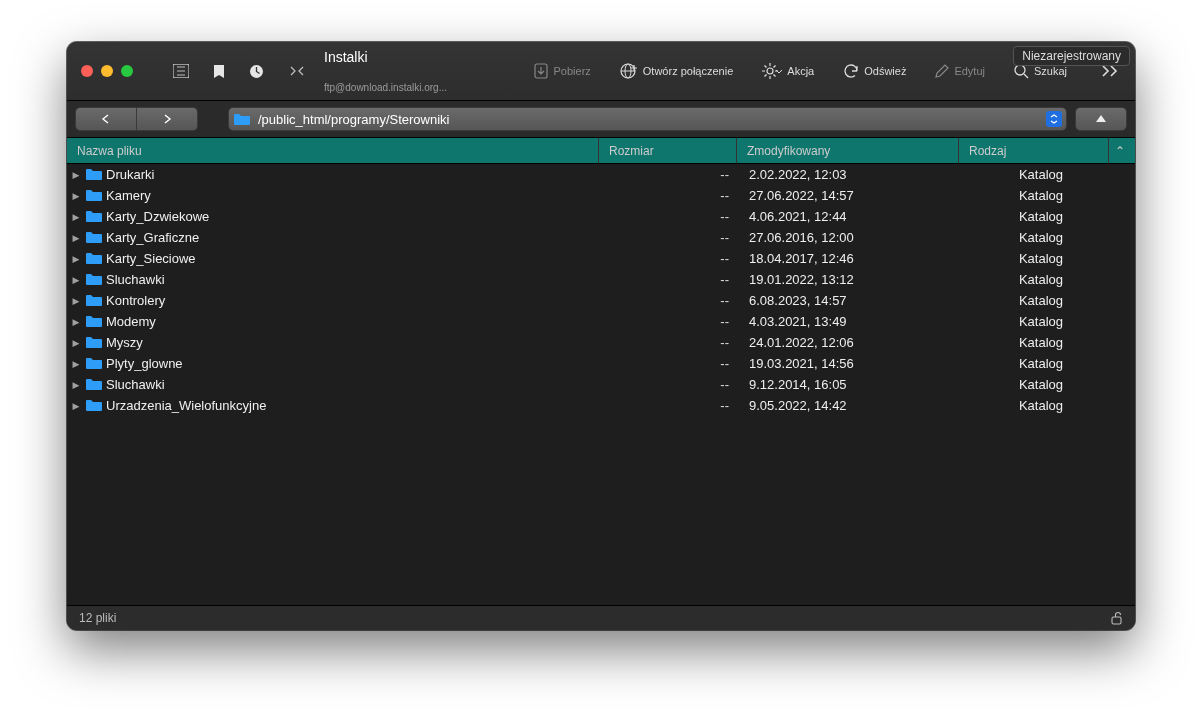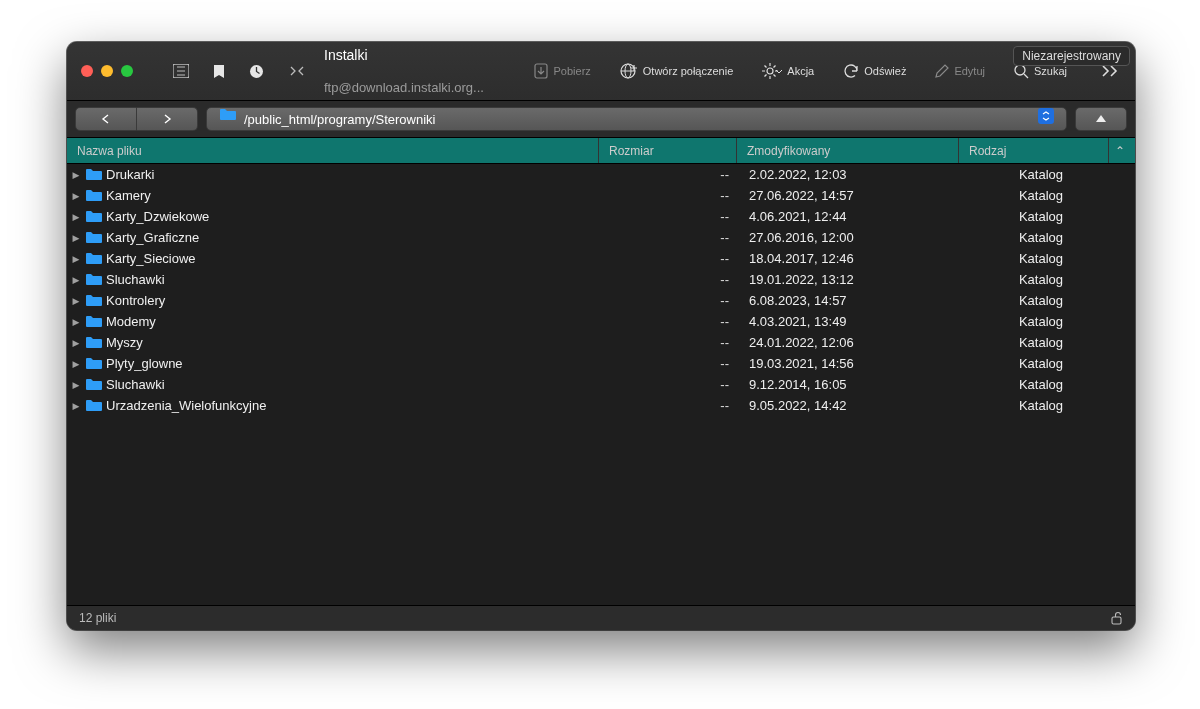--- a/index.html
+++ b/index.html
@@ -8,31 +8,31 @@
   .titlebar{height:58px;background:linear-gradient(#343434,#2d2d2d);border-bottom:1px solid #000;display:flex;align-items:center;}
   .traffic{display:flex;gap:8px;padding-left:14px;width:86px;}
   .tl{width:12px;height:12px;border-radius:50%;}
   .tl.r{background:#ff5f57;}
   .tl.y{background:#febc2e;}
   .tl.g{background:#28c840;}
   .tbicons{display:flex;gap:24px;align-items:center;color:#bcbcbc;padding-left:6px;}
   .tbicons span{display:inline-flex;}
   .title-block{margin-left:18px;min-width:180px;}
   .title-main{font-weight:400;font-size:14px;color:#fff;}
-  .title-sub{font-size:13px;color:#9b9b9b;margin-top:17px;}
+  .title-sub{font-size:10px;color:#9b9b9b;margin-top:17px;}
   .toolbar{display:flex;gap:28px;margin-left:auto;padding-right:16px;align-items:center;}
   .tbtn{display:flex;flex-direction:row;align-items:center;gap:4px;color:#888;font-size:11px;}
   .tbtn.enabled{color:#ddd;}
   .tbtn .ico{height:20px;display:flex;align-items:center;}
   .navrow{height:36px;background:#2a2a2a;border-bottom:1px solid #000;display:flex;align-items:center;padding:0 8px;gap:8px;}
   .segbtn{display:flex;}
   .sb{width:60px;height:22px;background:linear-gradient(#6a6a6a,#565656);display:flex;align-items:center;justify-content:center;color:#eee;border:1px solid #3a3a3a;}
   .sb:first-child{border-radius:5px 0 0 5px;}
   .sb:last-child{border-radius:0 5px 5px 0;border-left:none;}
-  .pathbox{flex:1;height:22px;background:linear-gradient(#6a6a6a,#565656);border:1px solid #3a3a3a;border-radius:5px;display:flex;padding:0 12px;gap:6px;}
+  .pathbox{flex:1;height:22px;background:linear-gradient(#6a6a6a,#565656);border:1px solid #3a3a3a;border-radius:5px;display:flex;align-items:center;padding:0 4px;gap:6px;margin-left:22px;}
   .pathbox .fico{display:inline-flex;}
   .pathbox input{flex:1;background:transparent;border:none;outline:none;color:#fff;font-size:13px;font-family:inherit;}
   .pathbox .dd{width:16px;height:16px;background:#1f6fe0;border-radius:3px;display:flex;align-items:center;justify-content:center;}
   .upbtn{width:50px;height:22px;background:linear-gradient(#6a6a6a,#565656);border:1px solid #3a3a3a;border-radius:5px;display:flex;align-items:center;justify-content:center;color:#eee;}
   .headers{height:25px;background:#0f766e;border-bottom:1px solid #000;display:flex;align-items:center;font-size:12px;color:#ccc;position:relative;}
   .hdr{padding:0 10px;height:100%;display:flex;align-items:center;border-right:1px solid #333;box-sizing:border-box;}
   .h-name{width:532px;}
   .h-size{width:138px;}
   .h-mod{width:222px;}
   .h-kind{width:150px;}

